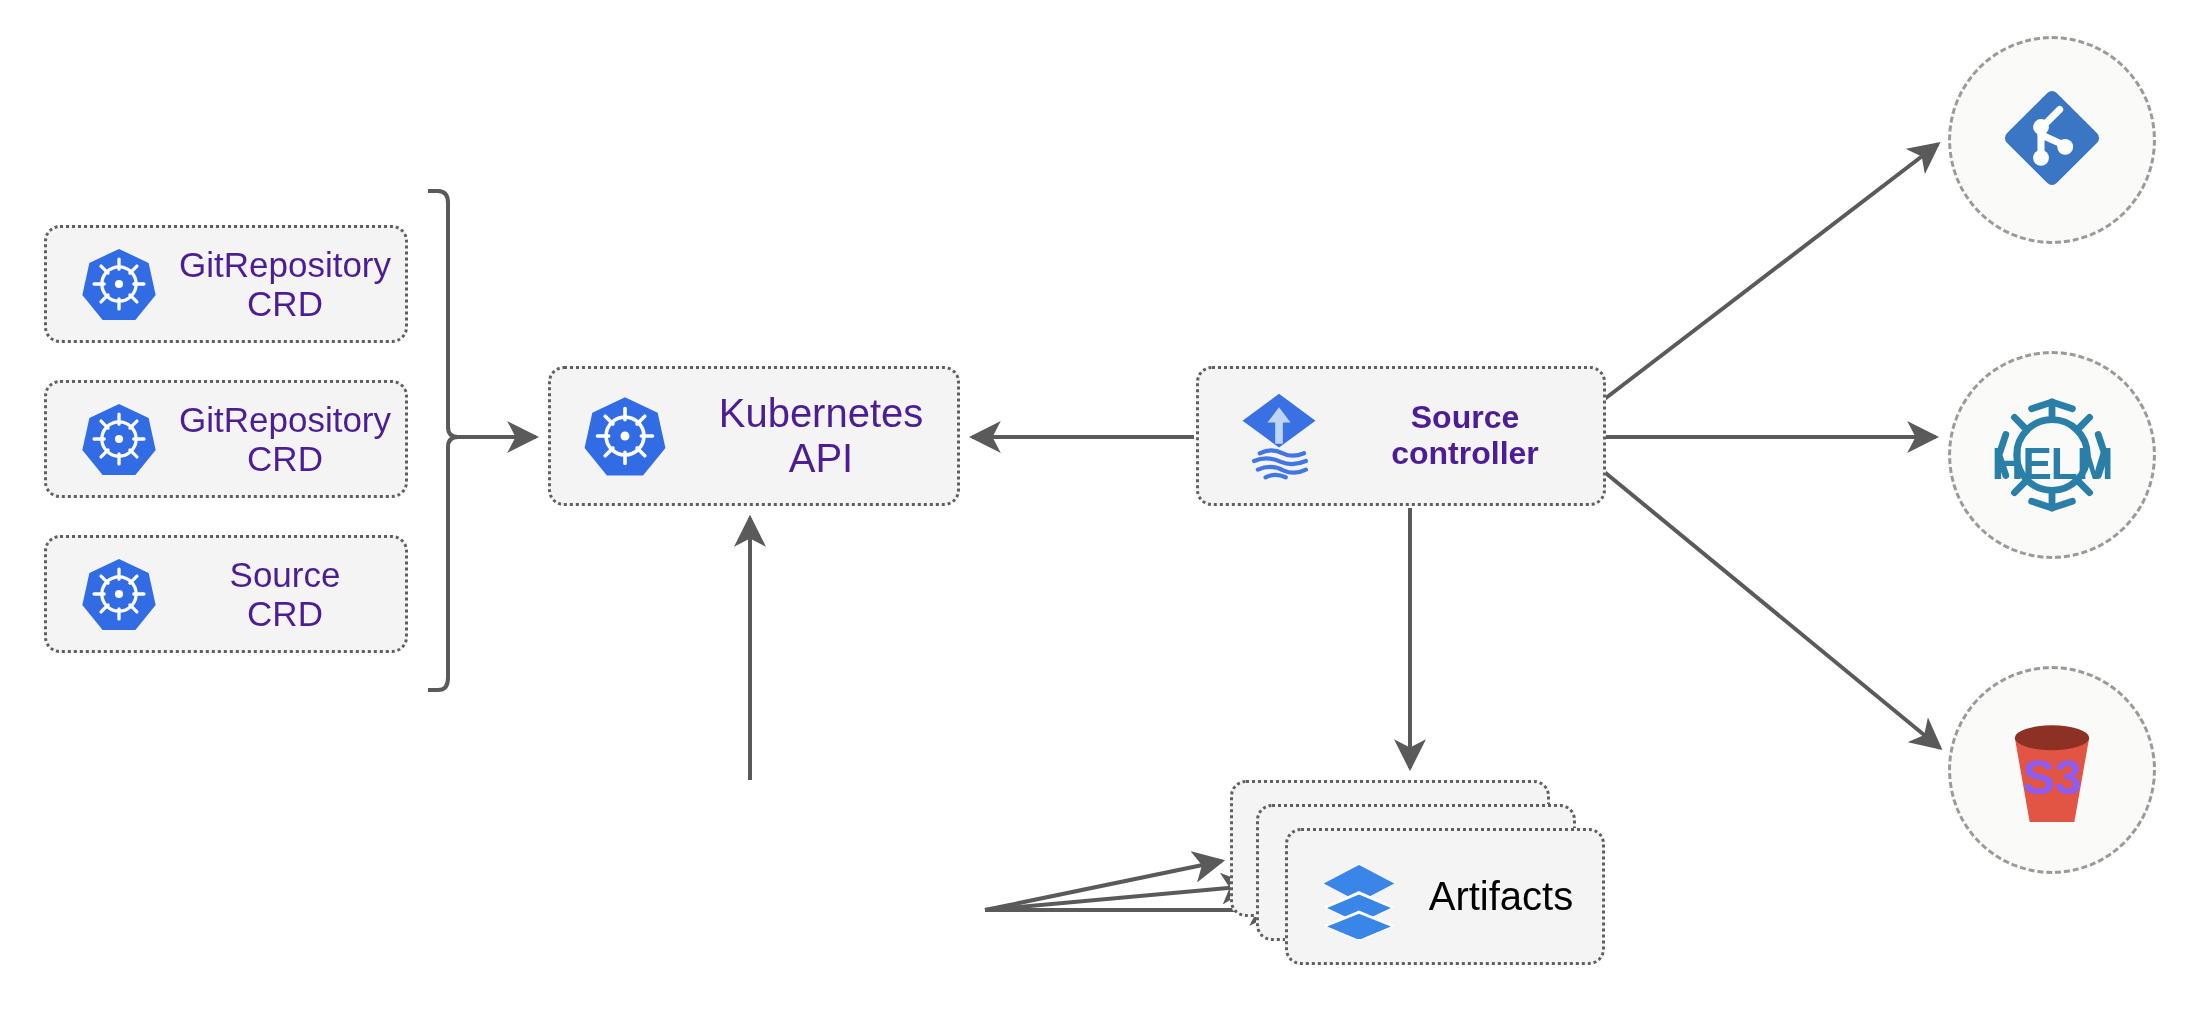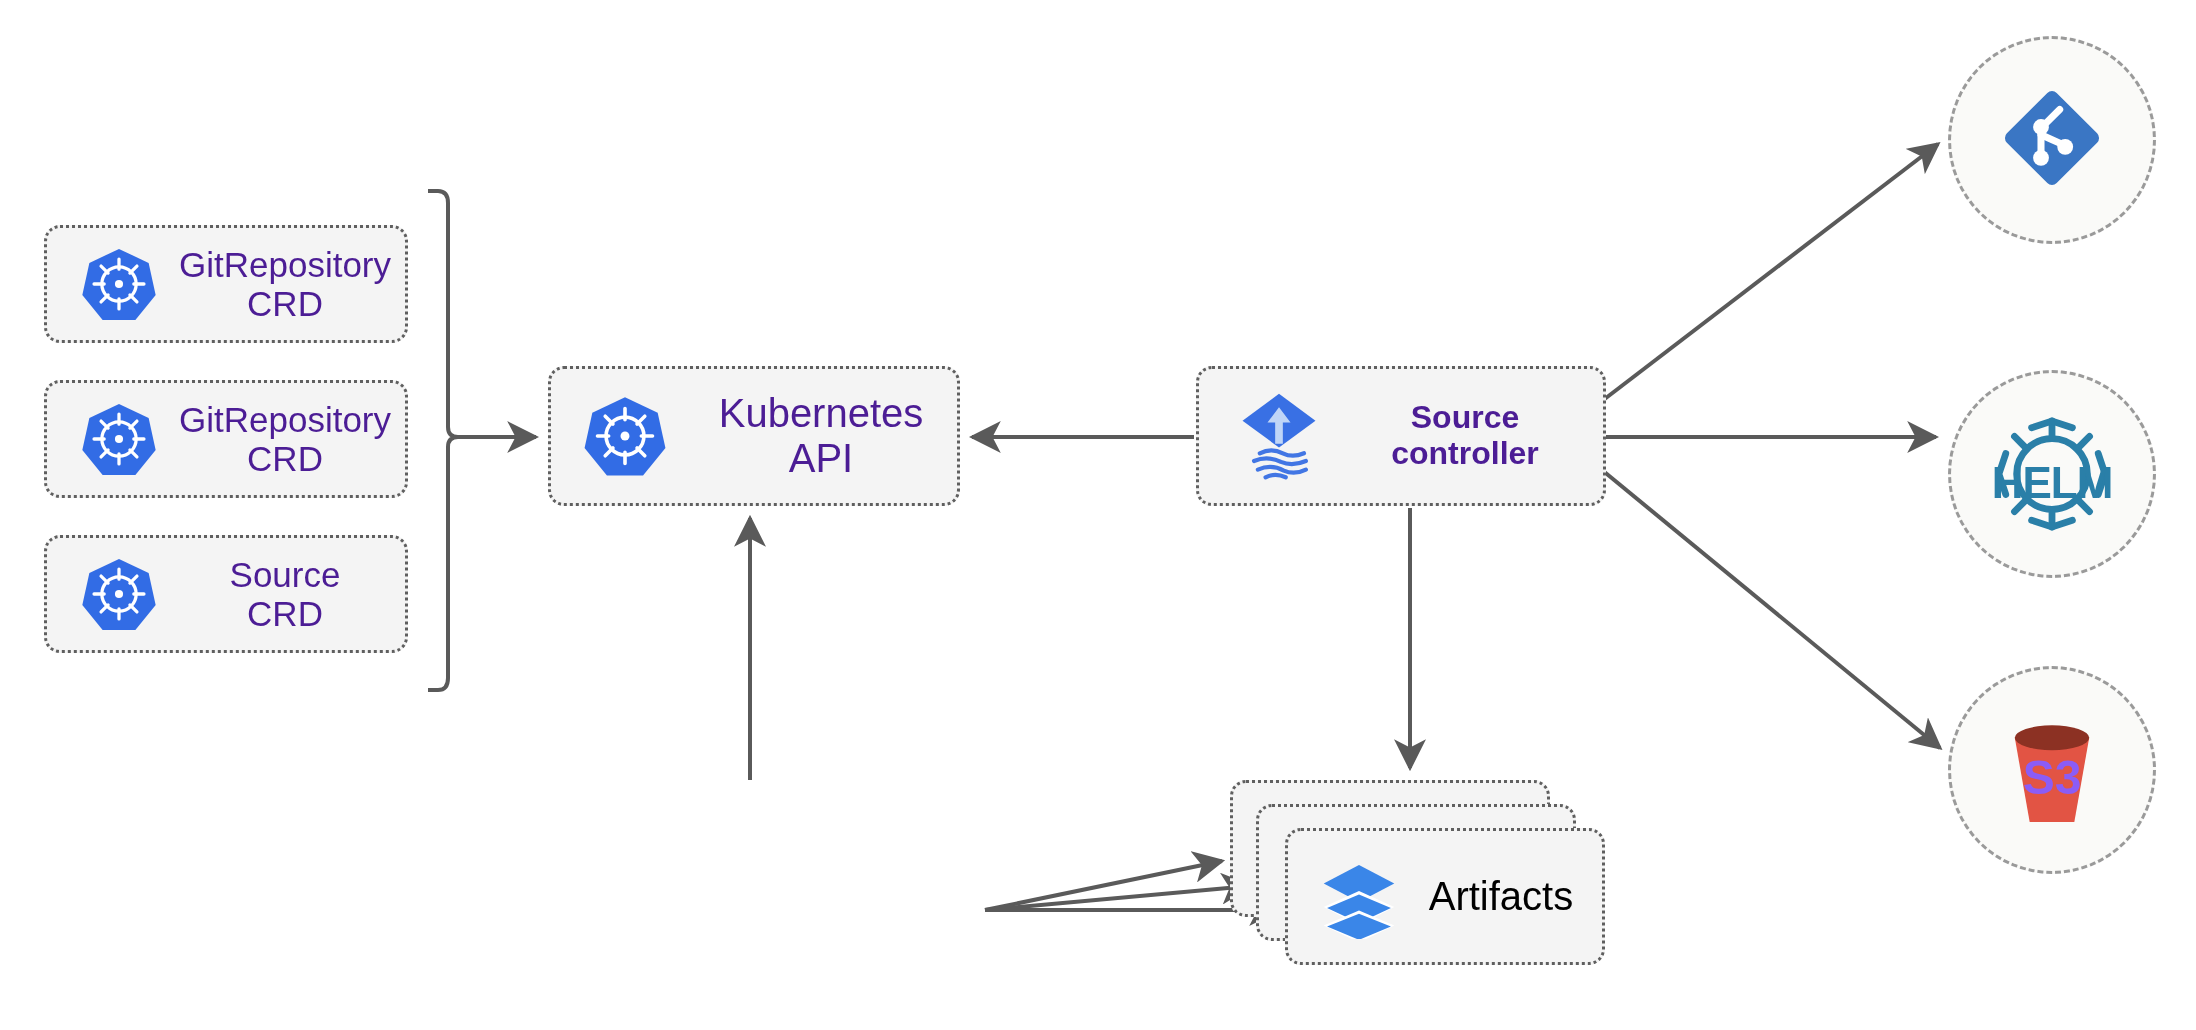--- a/index.html
+++ b/index.html
@@ -43,21 +43,21 @@
   #consumers .front .icon-wrap{width:110px;margin-left:12px;}
 
   #artifacts{left:1230px;top:780px;width:375px;height:185px;}
   #artifacts .card{width:320px;height:137px;}
   #artifacts .card.front{width:320px;height:137px;}
   #artifacts .front .icon-wrap{width:110px;margin-left:16px;}
 
   .circ{position:absolute;border:3px dashed #9a9a9a;border-radius:50%;
         background:#FAFAF8;display:flex;align-items:center;justify-content:center;}
   #git-circle{left:1948px;top:36px;width:202px;height:202px;}
-  #helm-circle{left:1948px;top:370px;width:202px;height:202px;}
+  #helm-circle{left:1948px;top:351px;width:202px;height:202px;}
   #s3-circle{left:1948px;top:666px;width:202px;height:202px;}
 
   .helm-text{font-size:44px;font-weight:bold;color:#2A7FA8;letter-spacing:-1px;
              position:absolute;left:0;right:0;text-align:center;top:52px;}
   .s3-text{position:absolute;left:0;right:0;text-align:center;top:42px;
            font-size:48px;font-weight:bold;color:#8b5cf6;}
 </style>
 </head>
 <body>
 

